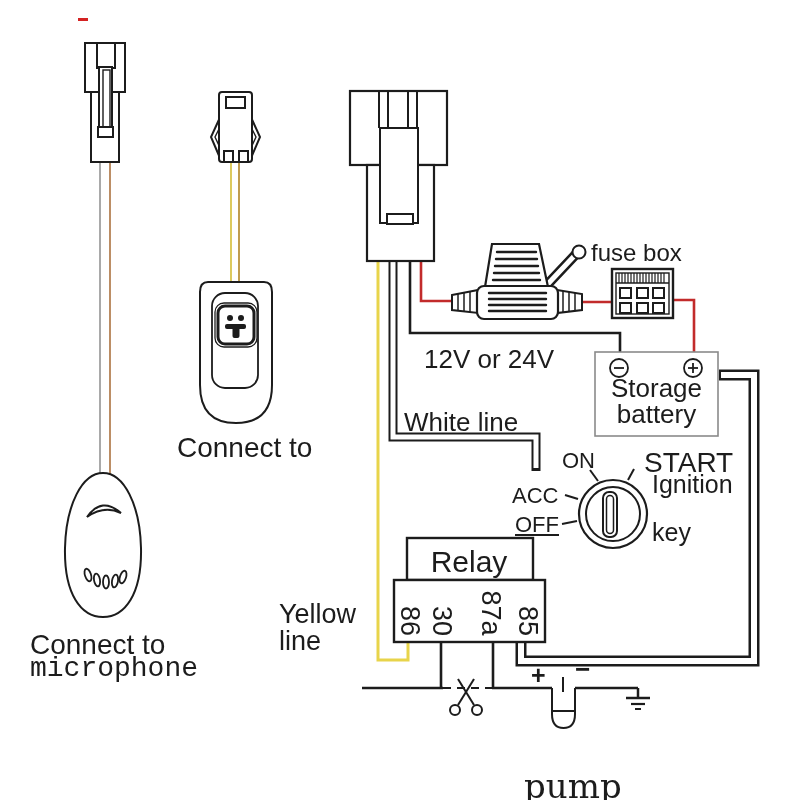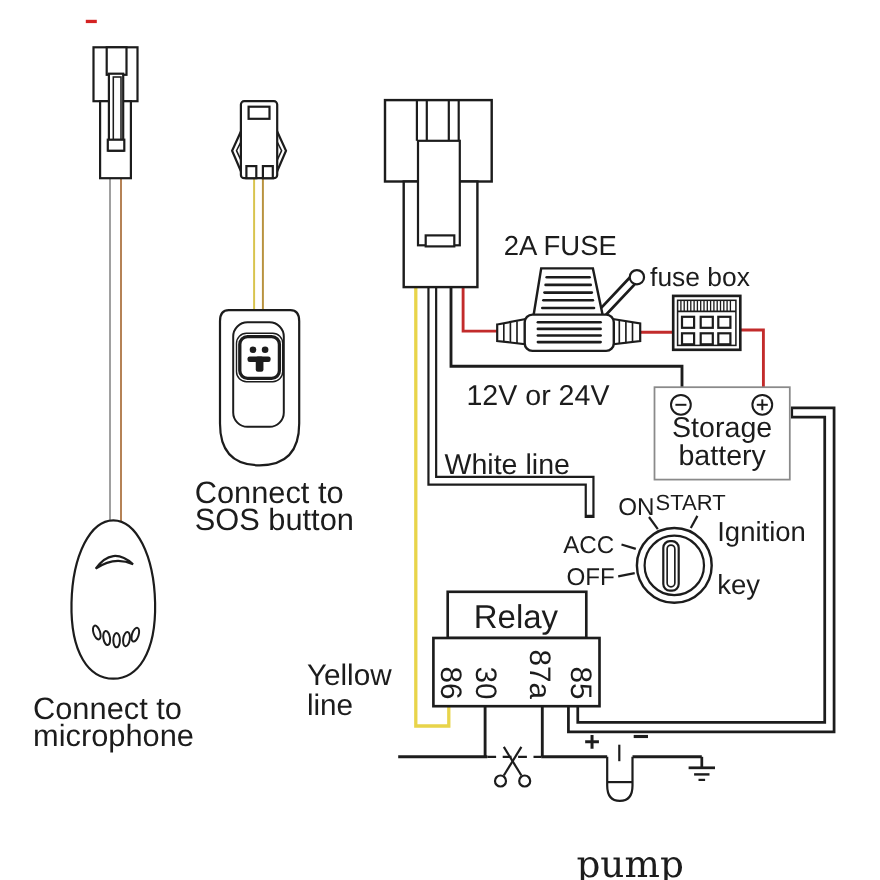--- a/index.html
+++ b/index.html
@@ -229,37 +229,35 @@
     <g stroke-width="2" fill="#fff">
       <line x1="474" y1="679" x2="458" y2="705"></line>
       <line x1="458" y1="679" x2="474" y2="705"></line>
       <circle cx="455" cy="710" r="5"></circle>
       <circle cx="477" cy="710" r="5"></circle>
     </g>
   </g>
 </svg>
 
 <div class="lbl c23" style="left:30px;top:630px;">Connect to</div>
-<div class="lbl c23" style="left:30px;top:654px;">microphone</div>
+<div class="lbl c23" style="left:30px;top:654px;font-family:Liberation Mono, monospace;">microphone</div>
 
 <div class="lbl c23" style="left:177px;top:433px;">Connect to</div>
-<div class="lbl c23" style="left:177px;top:458px;">SOS button</div>
-
-<div class="lbl" style="left:458px;top:211px;font-size:25px;">2A FUSE</div>
+
 <div class="lbl" style="left:591px;top:240px;font-size:24px;">fuse box</div>
 <div class="lbl" style="left:424px;top:345px;font-size:26px;text-align:right;">12V or 24V</div>
 <div class="lbl" style="left:404px;top:408px;font-size:26px;">White line</div>
 
 <div class="lbl center" style="left:595px;top:374px;width:123px;font-size:26px;">Storage</div>
 <div class="lbl center" style="left:595px;top:400px;width:123px;font-size:26px;">battery</div>
 
 <div class="lbl" style="left:562px;top:449px;font-size:22px;">ON</div>
-<div class="lbl" style="left:596px;top:448px;font-size:20px;">START</div>
+<div class="lbl" style="left:644px;top:448px;font-size:28px;">START</div>
 <div class="lbl" style="left:512px;top:484px;font-size:22px;">ACC</div>
-<div class="lbl" style="left:515px;top:513px;font-size:22px;">OFF</div>
+<div class="lbl" style="left:515px;top:513px;font-size:22px;text-decoration:underline;">OFF</div>
 <div class="lbl" style="left:652px;top:471px;font-size:25px;">Ignition</div>
 <div class="lbl" style="left:652px;top:519px;font-size:25px;">key</div>
 
 <div class="lbl center" style="left:407px;top:546px;width:124px;font-size:30px;">Relay</div>
 
 <div class="lbl" style="left:279px;top:600px;font-size:27px;text-align:center;">Yellow</div>
 <div class="lbl" style="left:279px;top:627px;font-size:27px;">line</div>
 
 <div class="lbl" style="left:531px;top:662px;font-size:25px;font-weight:bold;">+</div>
 <div class="lbl" style="left:575px;top:655px;font-size:26px;font-weight:bold;">−</div>

